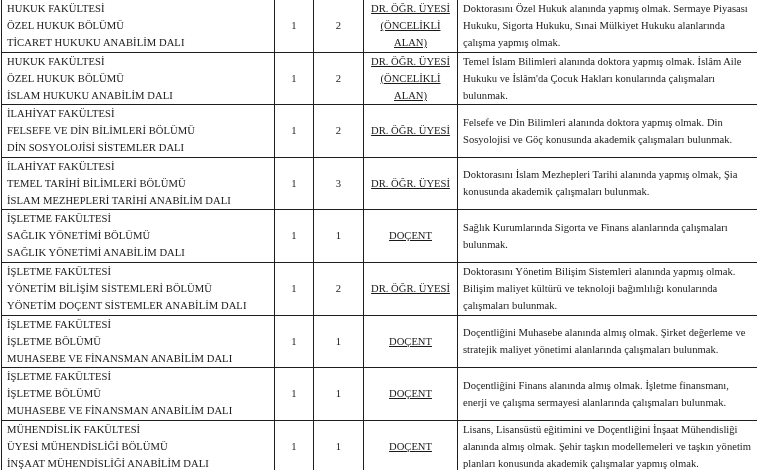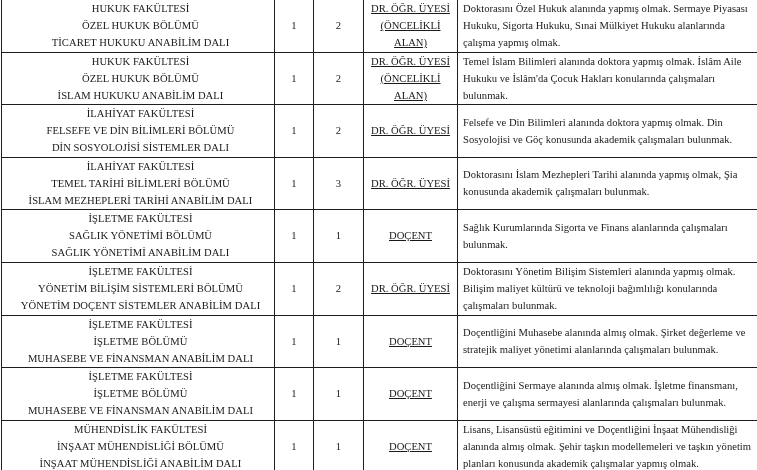--- a/index.html
+++ b/index.html
@@ -30,21 +30,20 @@
     }
     col.c-unit { width: 273px; }
     col.c-count { width: 39px; }
     col.c-pos { width: 50px; }
     col.c-title { width: 94px; }
     col.c-req { width: 300px; }
 
     td.unit-cell {
       padding: 0 0 0 5px !important;
       text-transform: none;
-      text-align: center;
     }
     td.unit-cell div {
       white-space: nowrap;
       letter-spacing: 0.05px;
     }
     td.num-cell {
       text-align: center;
     }
     td.title-cell {
       text-align: center;
@@ -180,27 +179,27 @@
       <td class="unit-cell">
         <div>İŞLETME FAKÜLTESİ</div>
         <div>İŞLETME BÖLÜMÜ</div>
         <div>MUHASEBE VE FİNANSMAN ANABİLİM DALI</div>
       </td>
       <td class="num-cell">1</td>
       <td class="num-cell">1</td>
       <td class="title-cell">
         <div>DOÇENT</div>
       </td>
-      <td class="req-cell">Doçentliğini Sermaye alanında almış olmak. İşletme finansmanı, enerji ve çalışma sermayesi alanlarında çalışmaları bulunmak.</td>
+      <td class="req-cell">Doçentliğini Finans alanında almış olmak. İşletme finansmanı, enerji ve çalışma sermayesi alanlarında çalışmaları bulunmak.</td>
     </tr>
 
     <tr class="row-tall">
       <td class="unit-cell">
         <div>MÜHENDİSLİK FAKÜLTESİ</div>
-        <div>İNŞAAT MÜHENDİSLİĞİ BÖLÜMÜ</div>
+        <div>ÜYESİ MÜHENDİSLİĞİ BÖLÜMÜ</div>
         <div>İNŞAAT MÜHENDİSLİĞİ ANABİLİM DALI</div>
       </td>
       <td class="num-cell">1</td>
       <td class="num-cell">1</td>
       <td class="title-cell">
         <div>DOÇENT</div>
       </td>
       <td class="req-cell">Lisans, Lisansüstü eğitimini ve Doçentliğini İnşaat Mühendisliği alanında almış olmak. Şehir taşkın modellemeleri ve taşkın yönetim planları konusunda akademik çalışmalar yapmış olmak.</td>
     </tr>
   </tbody>

